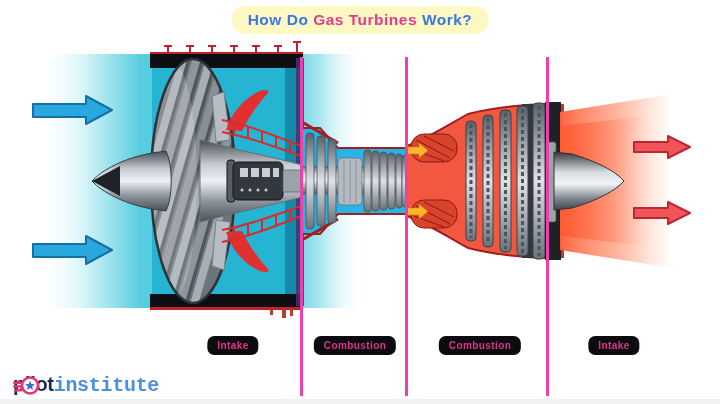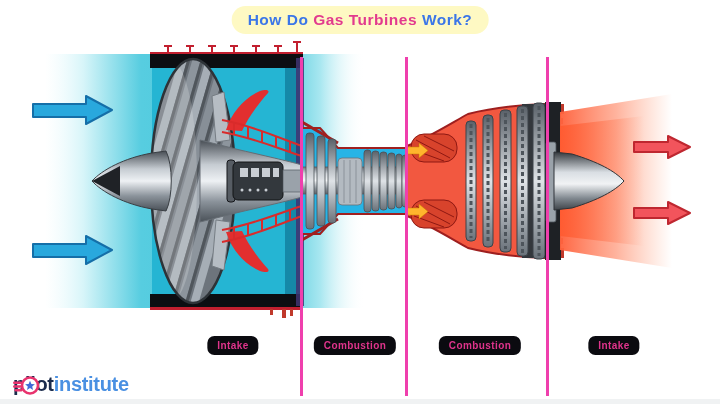--- a/index.html
+++ b/index.html
@@ -8,21 +8,21 @@
   .stage{position:absolute;top:336px;transform:translateX(-50%);background:#0b0b10;
          color:#e0348c;font-size:10px;font-weight:bold;letter-spacing:.4px;
          padding:4px 10px;border-radius:7px;white-space:nowrap;}
   .title-pill{position:absolute;top:6px;left:50%;transform:translateX(-50%);
          background:#fef9c3;border-radius:14px;padding:5px 16px;white-space:nowrap;
          font-size:15.5px;font-weight:bold;letter-spacing:.5px;}
   .t-blue{color:#3b76e8;} .t-pink{color:#e23a8e;}
   .sep{position:absolute;top:57px;width:3px;height:339px;background:#ef3fad;}
   .logo{position:absolute;left:13px;top:374px;display:flex;align-items:center;gap:4px;}
   .logo-text{font-size:20px;font-weight:bold;letter-spacing:-.3px;line-height:1;}
-  .lt-dark{color:#1a2b4c;} .lt-blue{color:#4a90e2;}
+  .lt-dark{color:#1a2b4c;} .lt-blue{color:#4a90e2;font-family:Liberation Mono, monospace;}
   .bottom-edge{position:absolute;left:0;top:399px;width:720px;height:5px;
          background:#e3e7ea;opacity:.55;}
   svg{position:absolute;left:0;top:0;}
 </style>
 </head>
 <body>
 
 <svg width="720" height="404" viewBox="0 0 720 404">
   <defs>
     <linearGradient id="cyanGlow" x1="0" y1="0" x2="1" y2="0">

